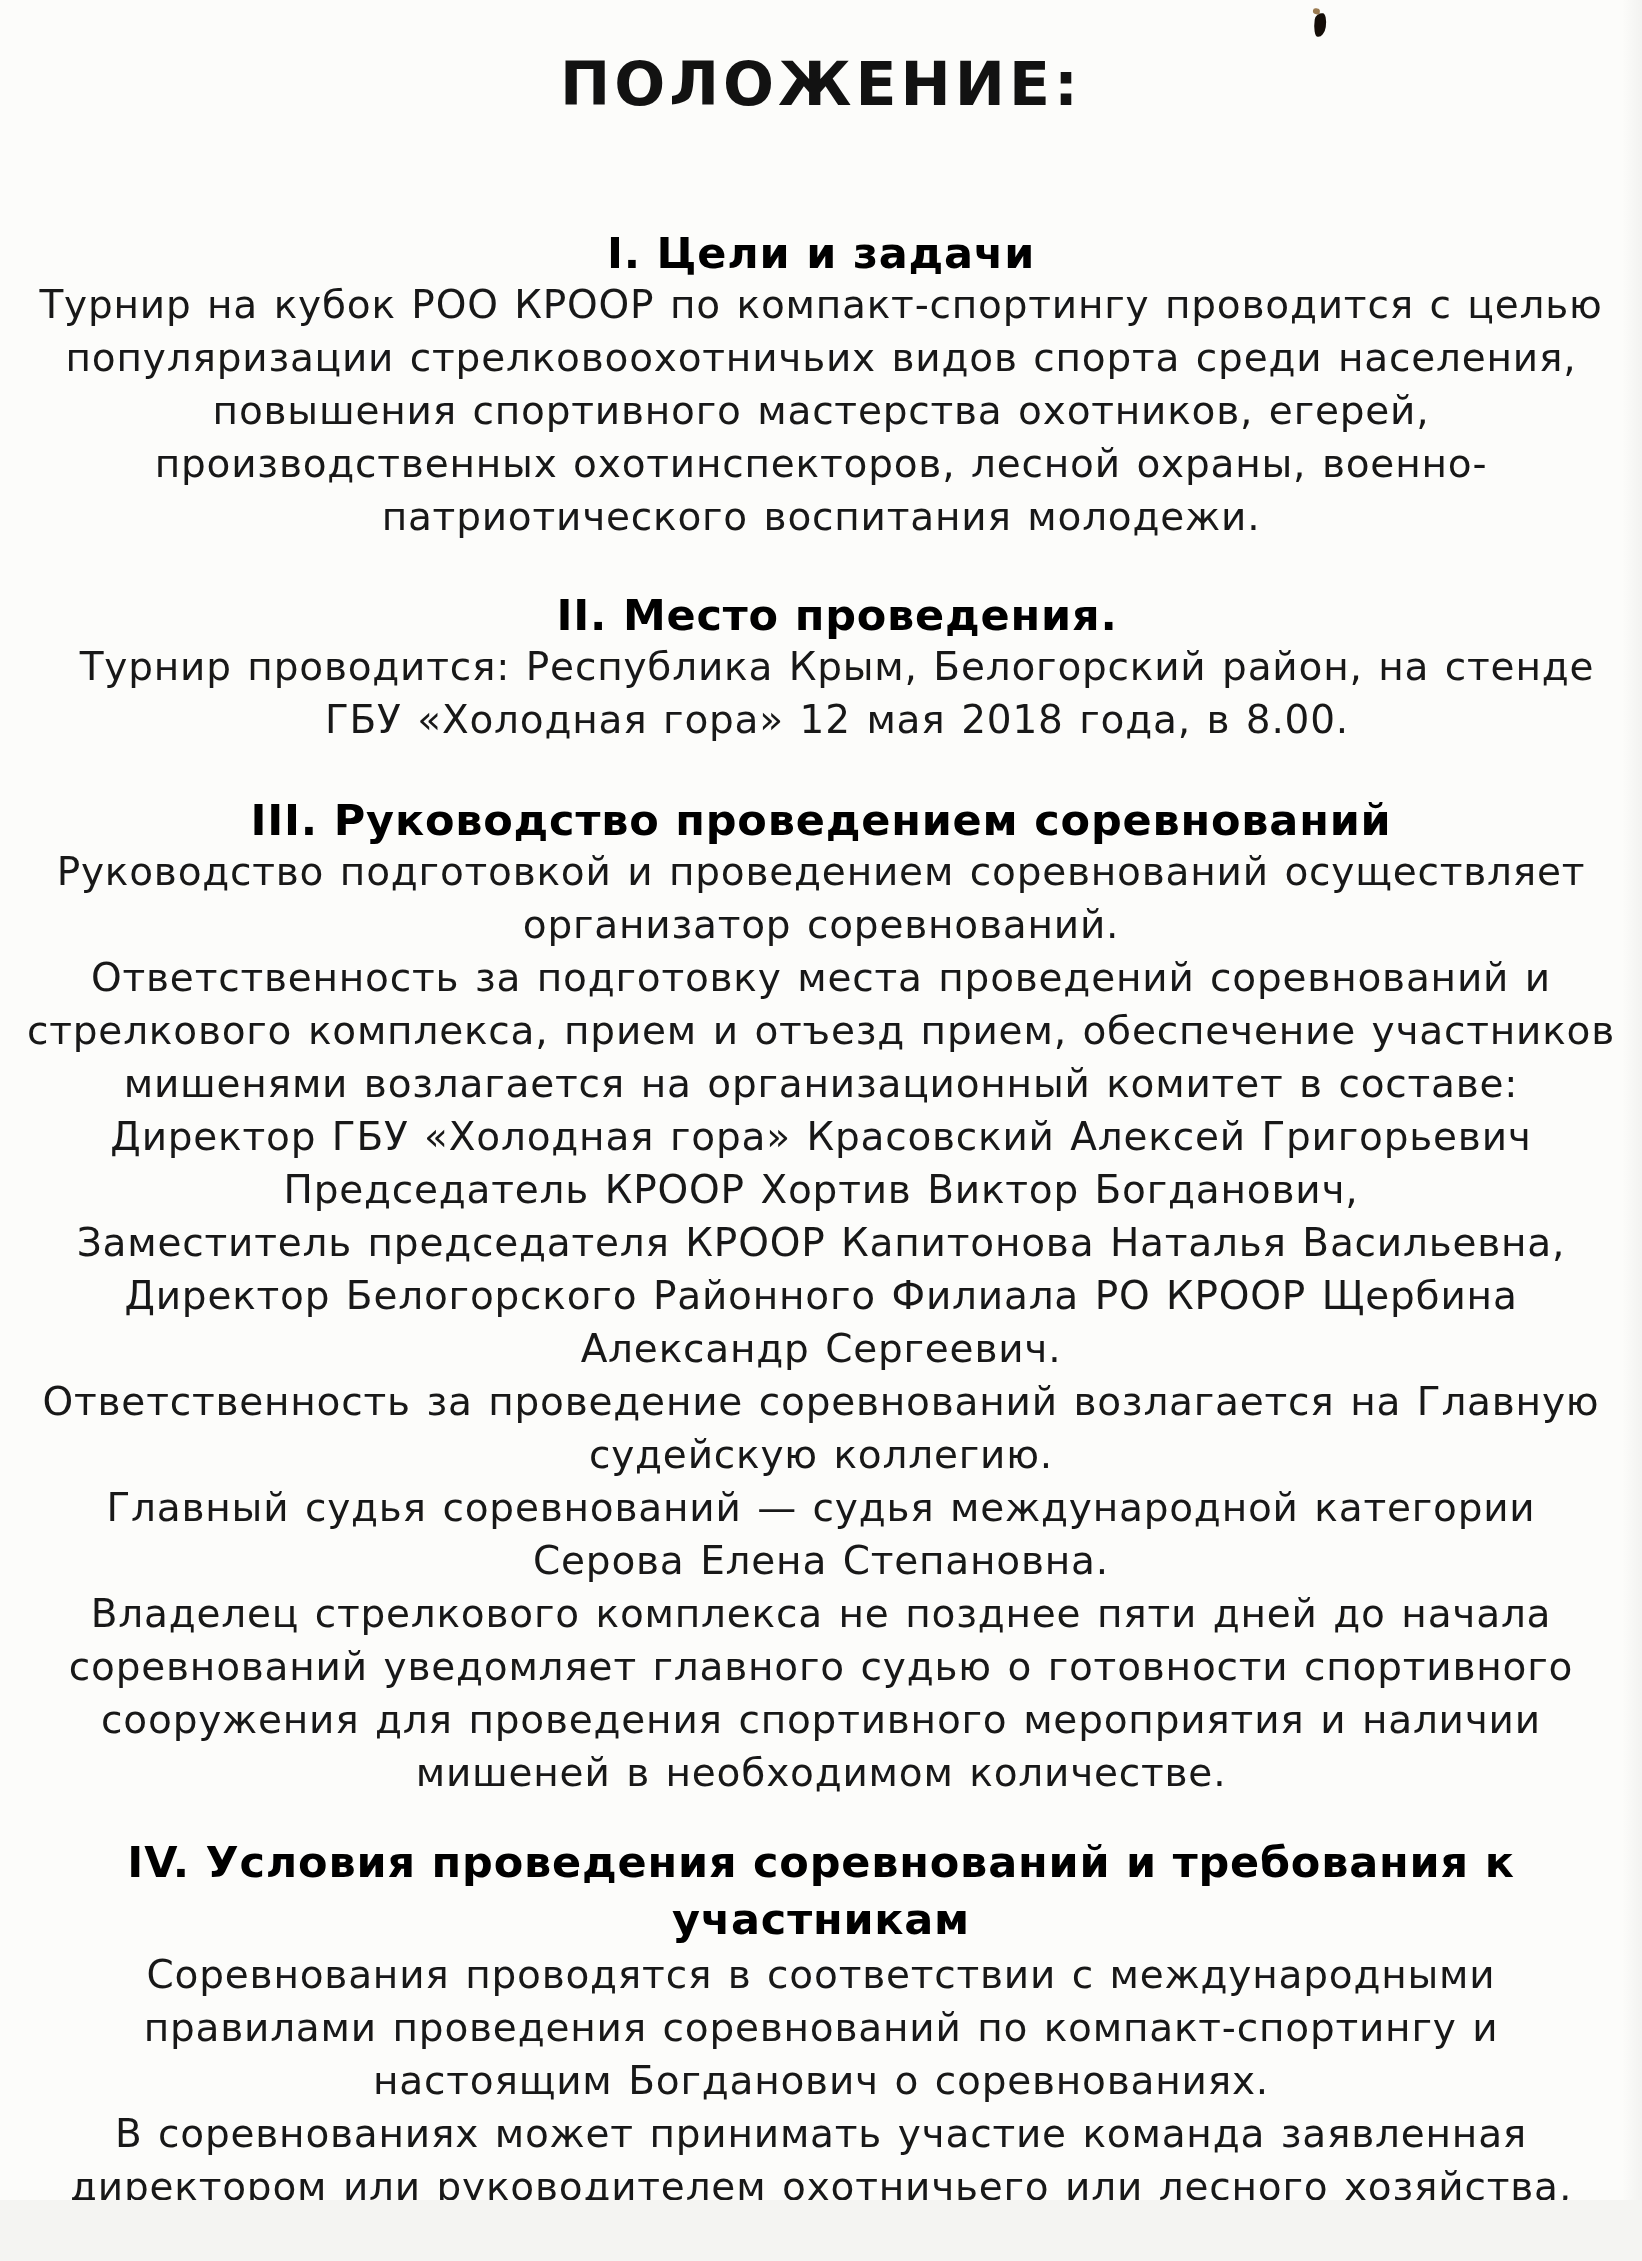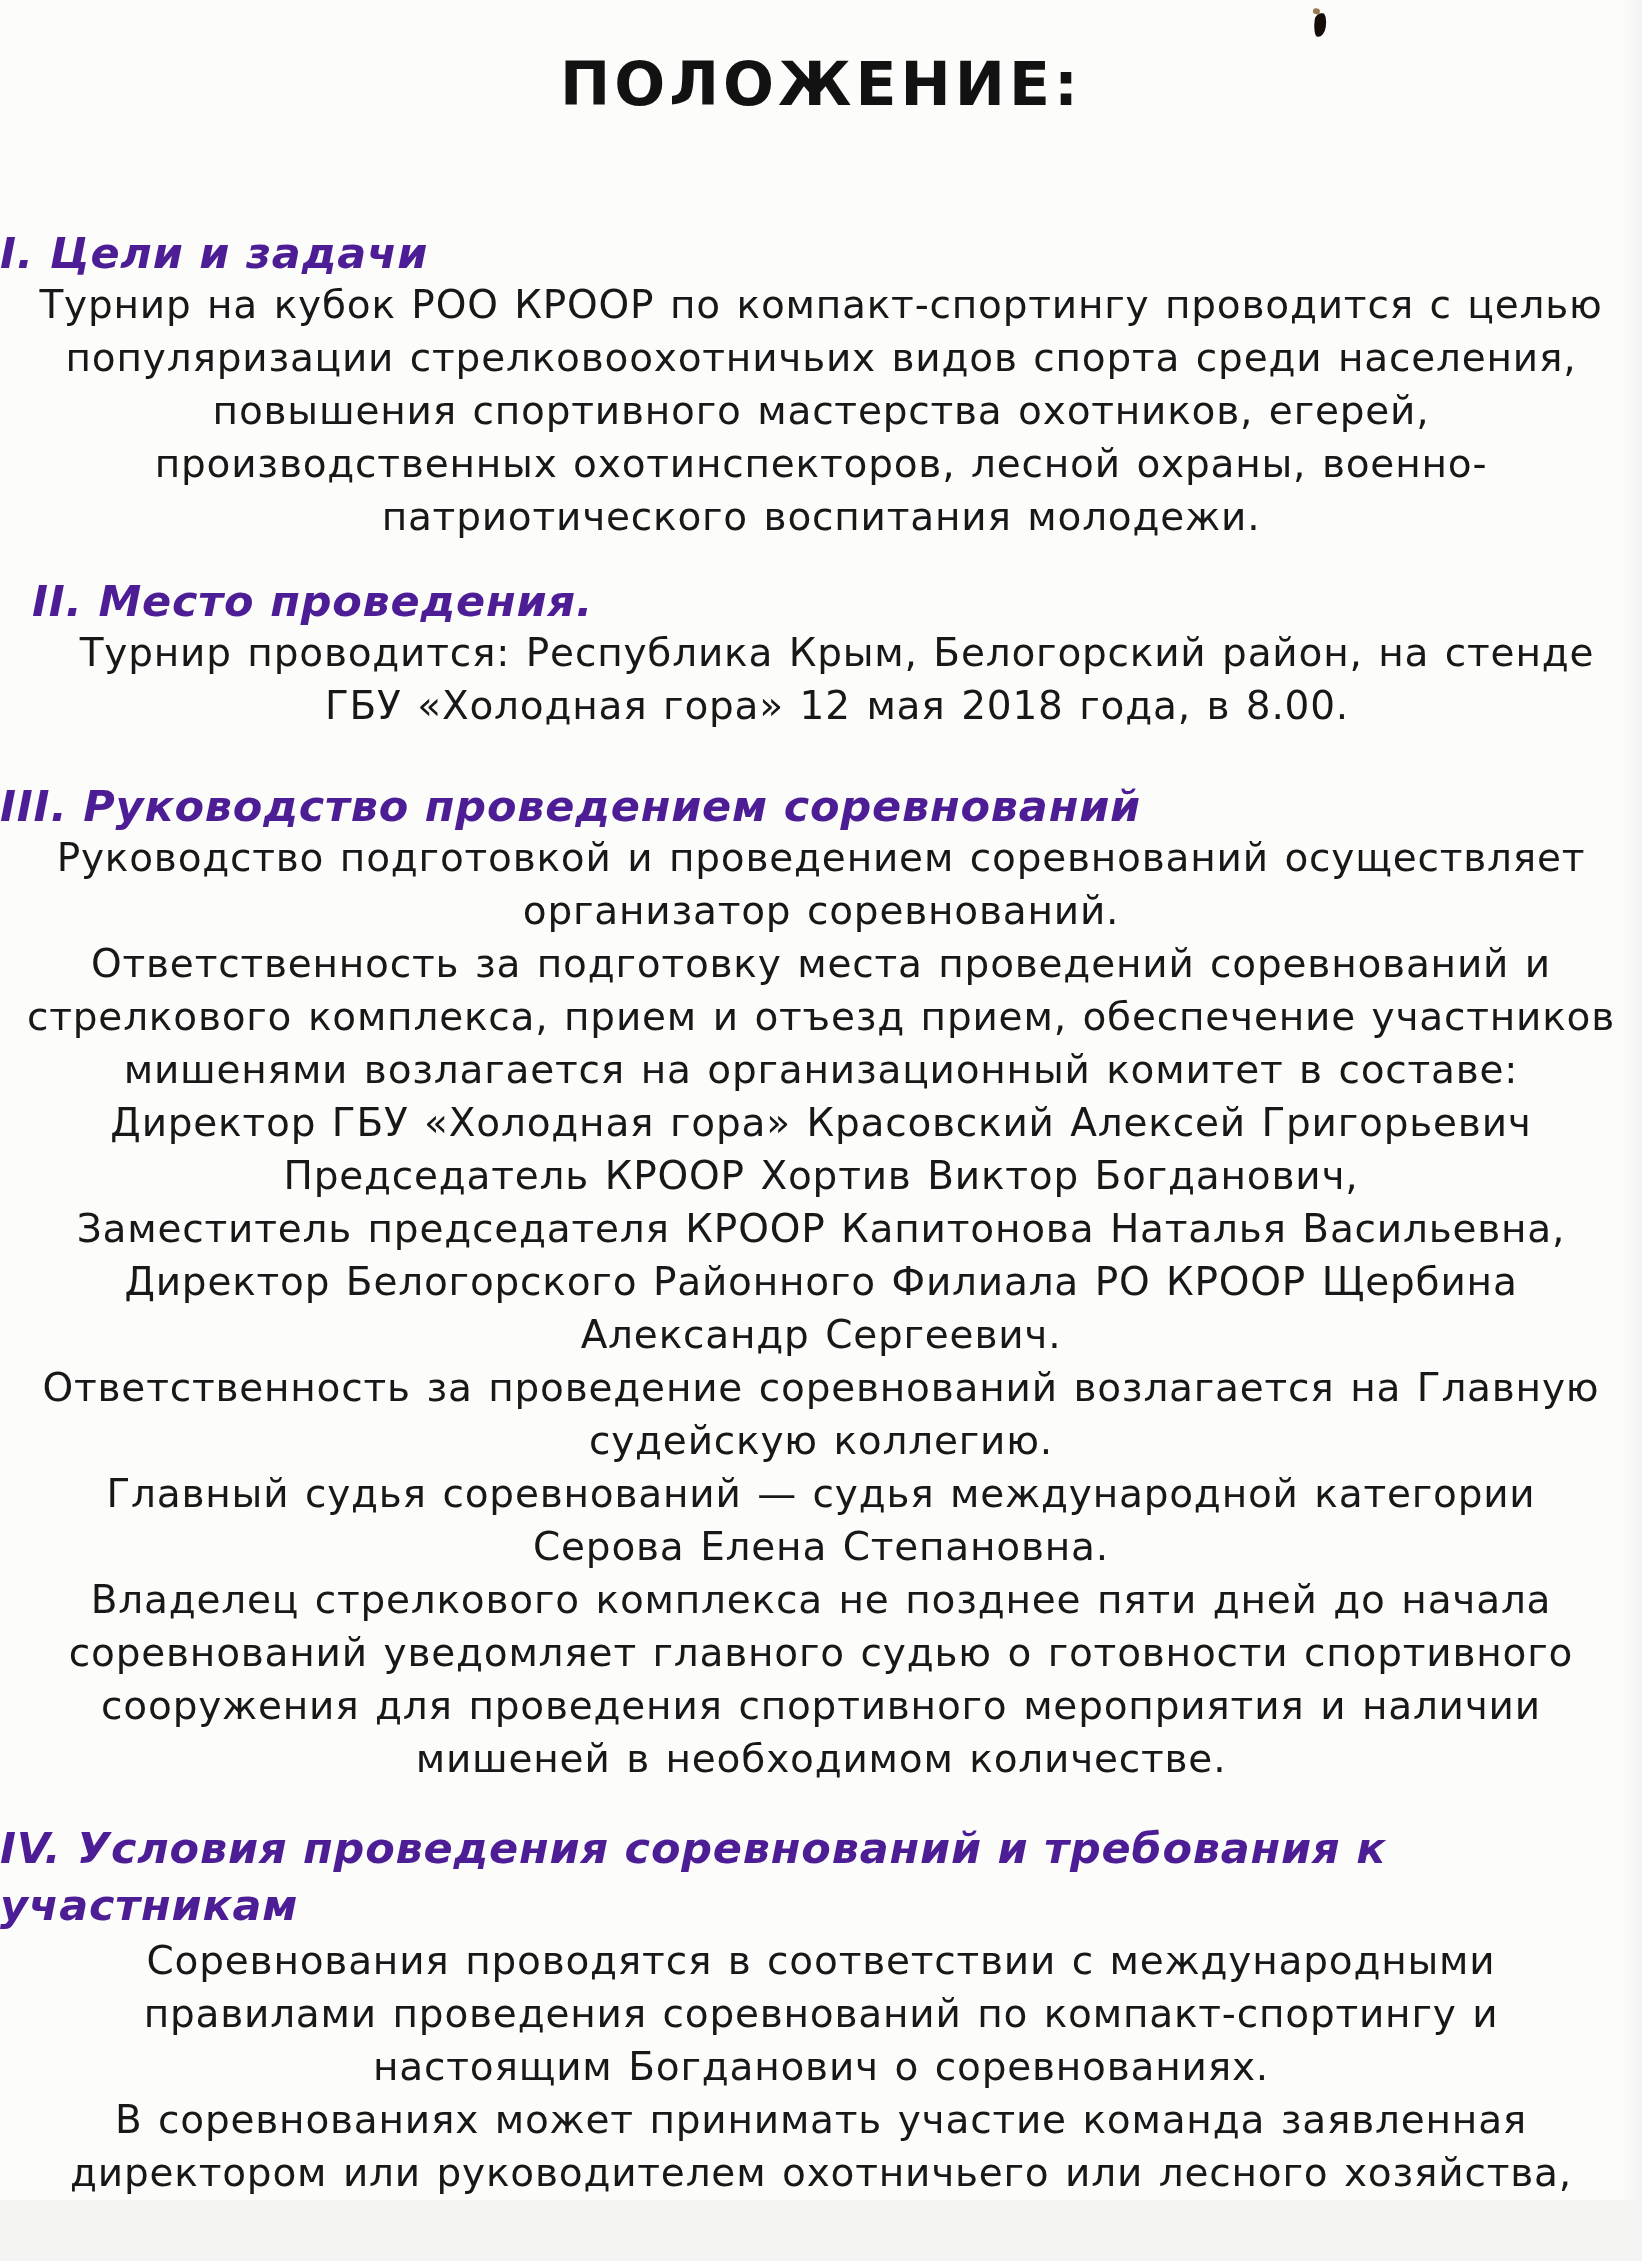--- a/index.html
+++ b/index.html
@@ -40,40 +40,39 @@
   .doc-title {
     padding-top: 50px;
     text-align: center;
     font-size: 60px;
     font-weight: 700;
     letter-spacing: 4px;
     line-height: 69px;
     color: #121212;
   }
   .sec-heading {
-    text-align: left;
+    text-align: center;
     font-weight: 700;
     font-size: 43px;
     letter-spacing: 0.8px;
-    color: #4c1d95;
-    font-style: italic;
+    color: #000000;
   }
   .sec-heading > div { line-height: 50px; white-space: nowrap; }
   .sec-conditions .sec-heading > div { line-height: 57px; }
   .sec-body {
     padding: 0 8px;
     font-size: 39px;
     letter-spacing: 0.8px;
     word-spacing: 2.4px;
     color: #181818;
     text-align: center;
   }
   .sec-body > div { line-height: 53px; white-space: nowrap; }
   .sec-goals       { margin-top: 109px; }
-  .sec-venue       { margin-top: 33px; padding-left: 32px; }
+  .sec-venue       { margin-top: 47px; padding-left: 32px; }
   .sec-management  { margin-top: 49px; }
   .sec-conditions  { margin-top: 35px; }
 </style>
 </head>
 <body>
 
 <div class="page">
 
   <span class="ink-blot"></span>
 

